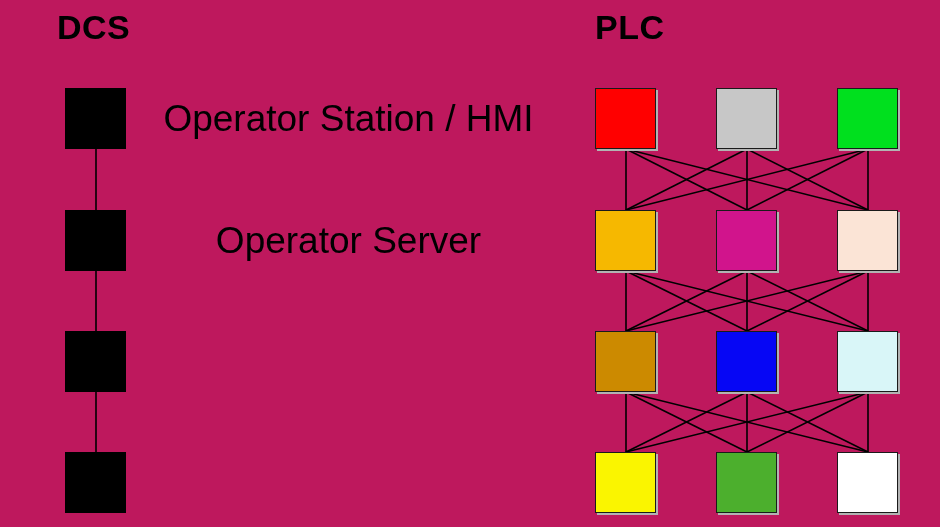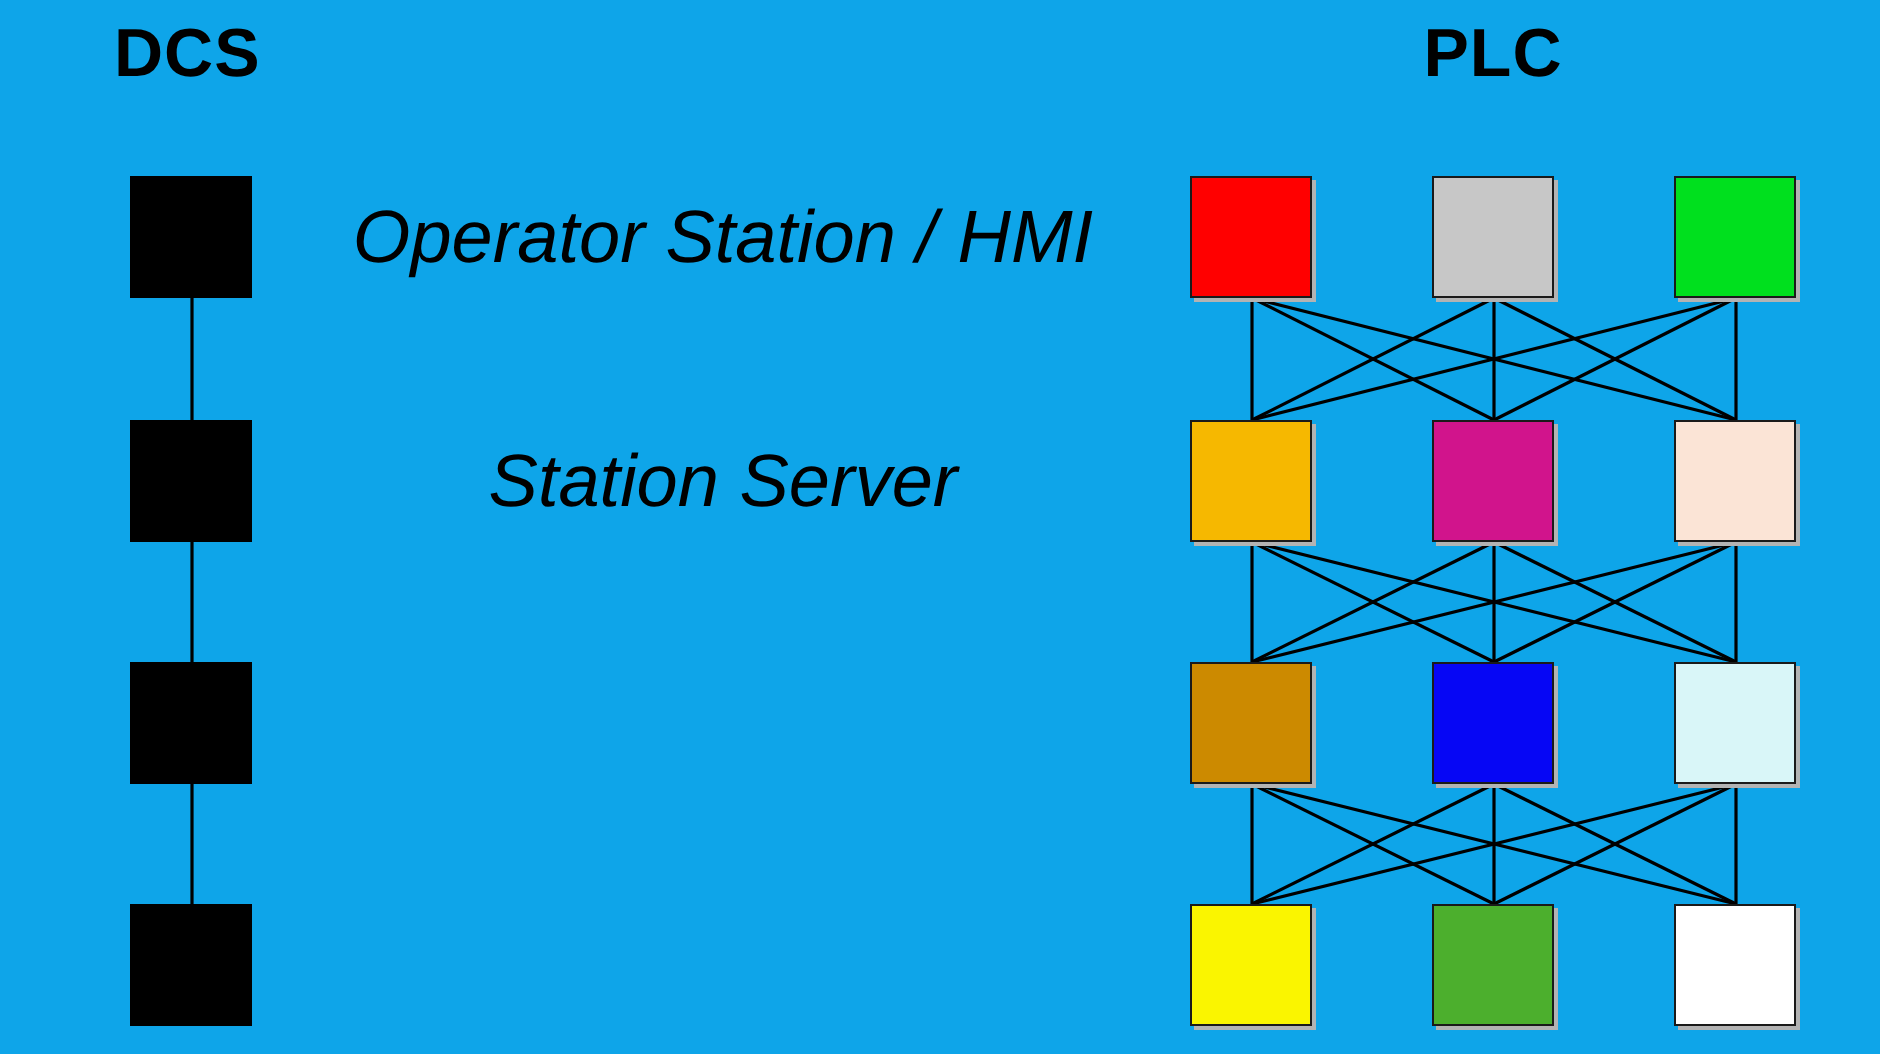--- a/index.html
+++ b/index.html
@@ -1,36 +1,35 @@
 <!DOCTYPE html>
 <html><head>
 <meta charset="utf-8">
 <style>
   html, body { margin: 0; padding: 0; background: #ffffff; }
   .canvas {
     position: relative;
     width: 940px;
     height: 527px;
-    background: #0ea5e9;
+    background: #be185d;
     font-family: "Liberation Sans", sans-serif;
     overflow: hidden;
   }
   .title {
     position: absolute;
     top: 8px;
     font-size: 34px;
     font-weight: bold;
     color: #000000;
     letter-spacing: 0.5px;
   }
   .dcs-title { left: 57px; }
   .plc-title {
     left: 595px;
     width: 303px;
-    text-align: center;
   }
   #wires {
     position: absolute;
     left: 0; top: 0;
     width: 940px; height: 527px;
   }
   .node {
     position: absolute;
     width: 61px;
     height: 61px;
@@ -38,30 +37,29 @@
   }
   .dcs-node {
     background: #000000;
   }
   .plc-node {
     border: 1.5px solid #1a1a1a;
     box-shadow: 2px 2px 0 #b3b3b3;
   }
   .level-label {
     position: absolute;
-    left: 130px;
+    left: 117px;
     width: 463px;
     height: 61px;
     display: flex;
     align-items: center;
     justify-content: center;
     font-size: 37px;
     color: #000000;
     white-space: nowrap;
-    font-style: italic;
   }
 </style>
 </head>
 <body>
 
 <div class="canvas">
 
   <div class="title dcs-title">DCS</div>
 
   <div class="title plc-title">PLC</div>
@@ -113,17 +111,17 @@
       <div class="node plc-node" style="left: 595px; top: 331px; background: rgb(204, 138, 0);"></div>
       <div class="node plc-node" style="left: 716px; top: 331px; background: rgb(6, 6, 245);"></div>
       <div class="node plc-node" style="left: 837px; top: 331px; background: rgb(217, 246, 248);"></div>
       <div class="node plc-node" style="left: 595px; top: 452px; background: rgb(250, 245, 0);"></div>
       <div class="node plc-node" style="left: 716px; top: 452px; background: rgb(76, 175, 45);"></div>
       <div class="node plc-node" style="left: 837px; top: 452px; background: rgb(255, 255, 255);"></div>
     </div>
 
   <div class="level-label" style="top:88px;">Operator Station / HMI</div>
 
-  <div class="level-label" style="top:210px;">Station Server</div>
+  <div class="level-label" style="top:210px;">Operator Server</div>
 
 
 
 </div>
 
 </body></html>

